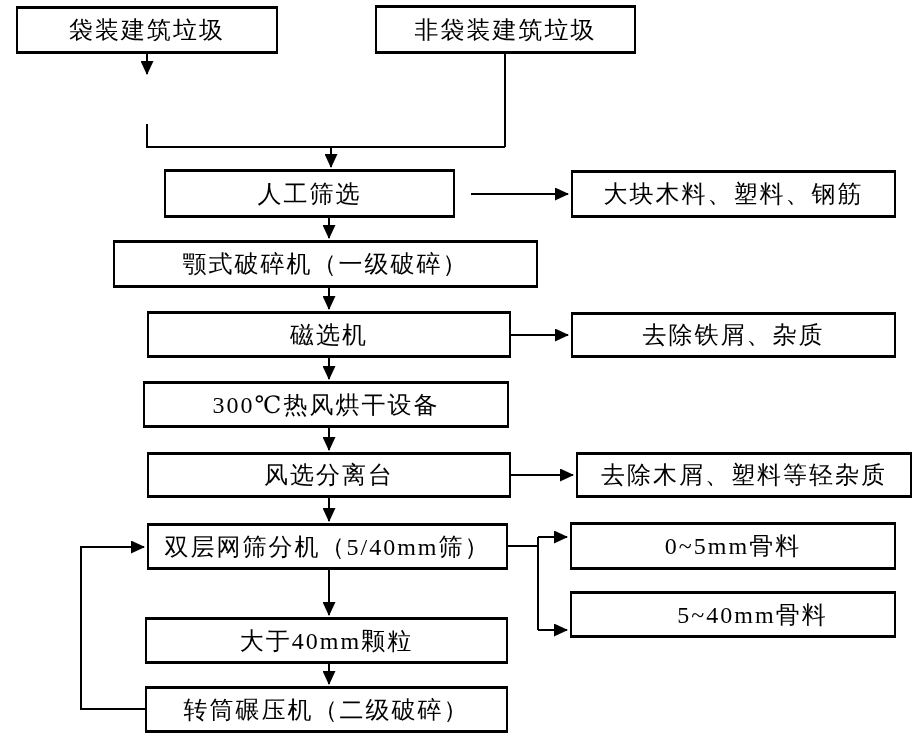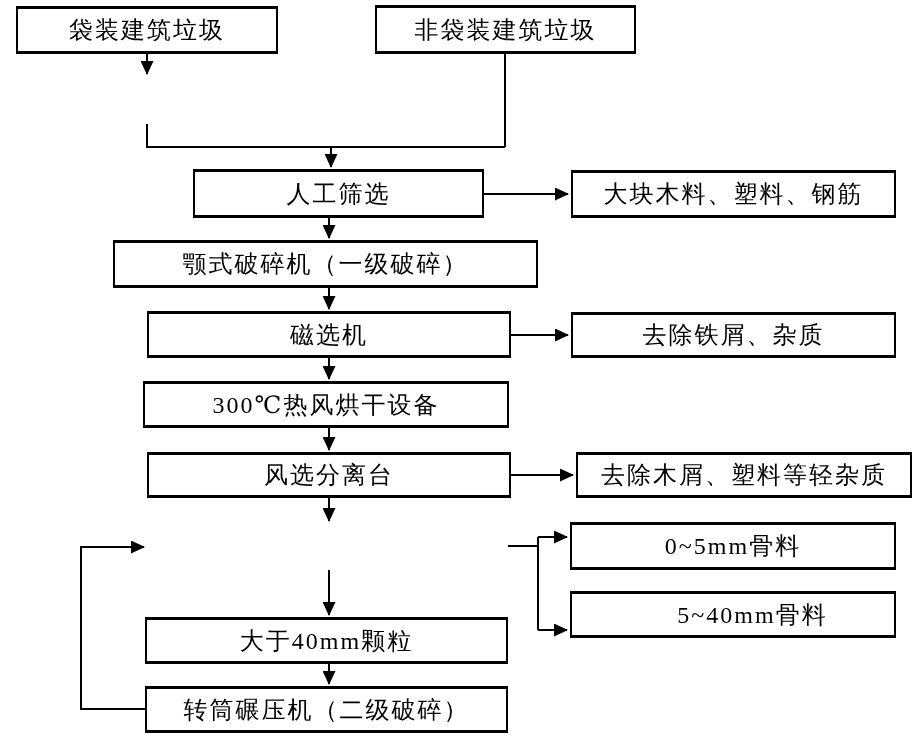--- a/index.html
+++ b/index.html
@@ -34,21 +34,21 @@
     font-size: 24px;
     letter-spacing: 2px;
     color: #000000;
     white-space: nowrap;
     line-height: 1;
   }
   
   .n-bagged        { left: 16px;  top: 6px;   width: 262px; height: 48px; }
   .n-nonbagged     { left: 375px; top: 5px;   width: 261px; height: 49px; }
   .n-bagbreaker    { left: 16px;  top: 76px;  width: 262px; height: 48px; }
-  .n-manual        { left: 193px; top: 169px; width: 291px; height: 49px; }
+  .n-manual        { left: 164px; top: 169px; width: 291px; height: 49px; }
   .n-jaw           { left: 113px; top: 240px; width: 425px; height: 48px; }
   .n-magnetic      { left: 147px; top: 311px; width: 364px; height: 47px; }
   .n-dryer         { left: 143px; top: 381px; width: 366px; height: 47px; }
   .n-airsep        { left: 147px; top: 452px; width: 364px; height: 46px; }
   .n-screen        { left: 147px; top: 523px; width: 361px; height: 47px; }
   .n-over40        { left: 145px; top: 617px; width: 363px; height: 47px; }
   .n-drum          { left: 145px; top: 686px; width: 363px; height: 47px; }
   
   .n-bulky         { left: 571px; top: 170px; width: 325px; height: 48px; }
   .n-iron          { left: 571px; top: 312px; width: 325px; height: 46px; }
@@ -119,20 +119,21 @@
   <div class="node n-magnetic">磁选机</div>
 
   <div class="node n-iron">去除铁屑、杂质</div>
 
   <div class="node n-dryer">300℃热风烘干设备</div>
 
   <div class="node n-airsep">风选分离台</div>
 
   <div class="node n-light">去除木屑、塑料等轻杂质</div>
 
+  <div class="node n-screen">双层网筛分机（5/40mm筛）</div>
 
   <div class="node n-agg05">0~5mm骨料</div>
 
   <div class="node n-agg540">5~40mm骨料</div>
 
   <div class="node n-over40">大于40mm颗粒</div>
 
   <div class="node n-drum">转筒碾压机（二级破碎）</div>
 
 </div>

